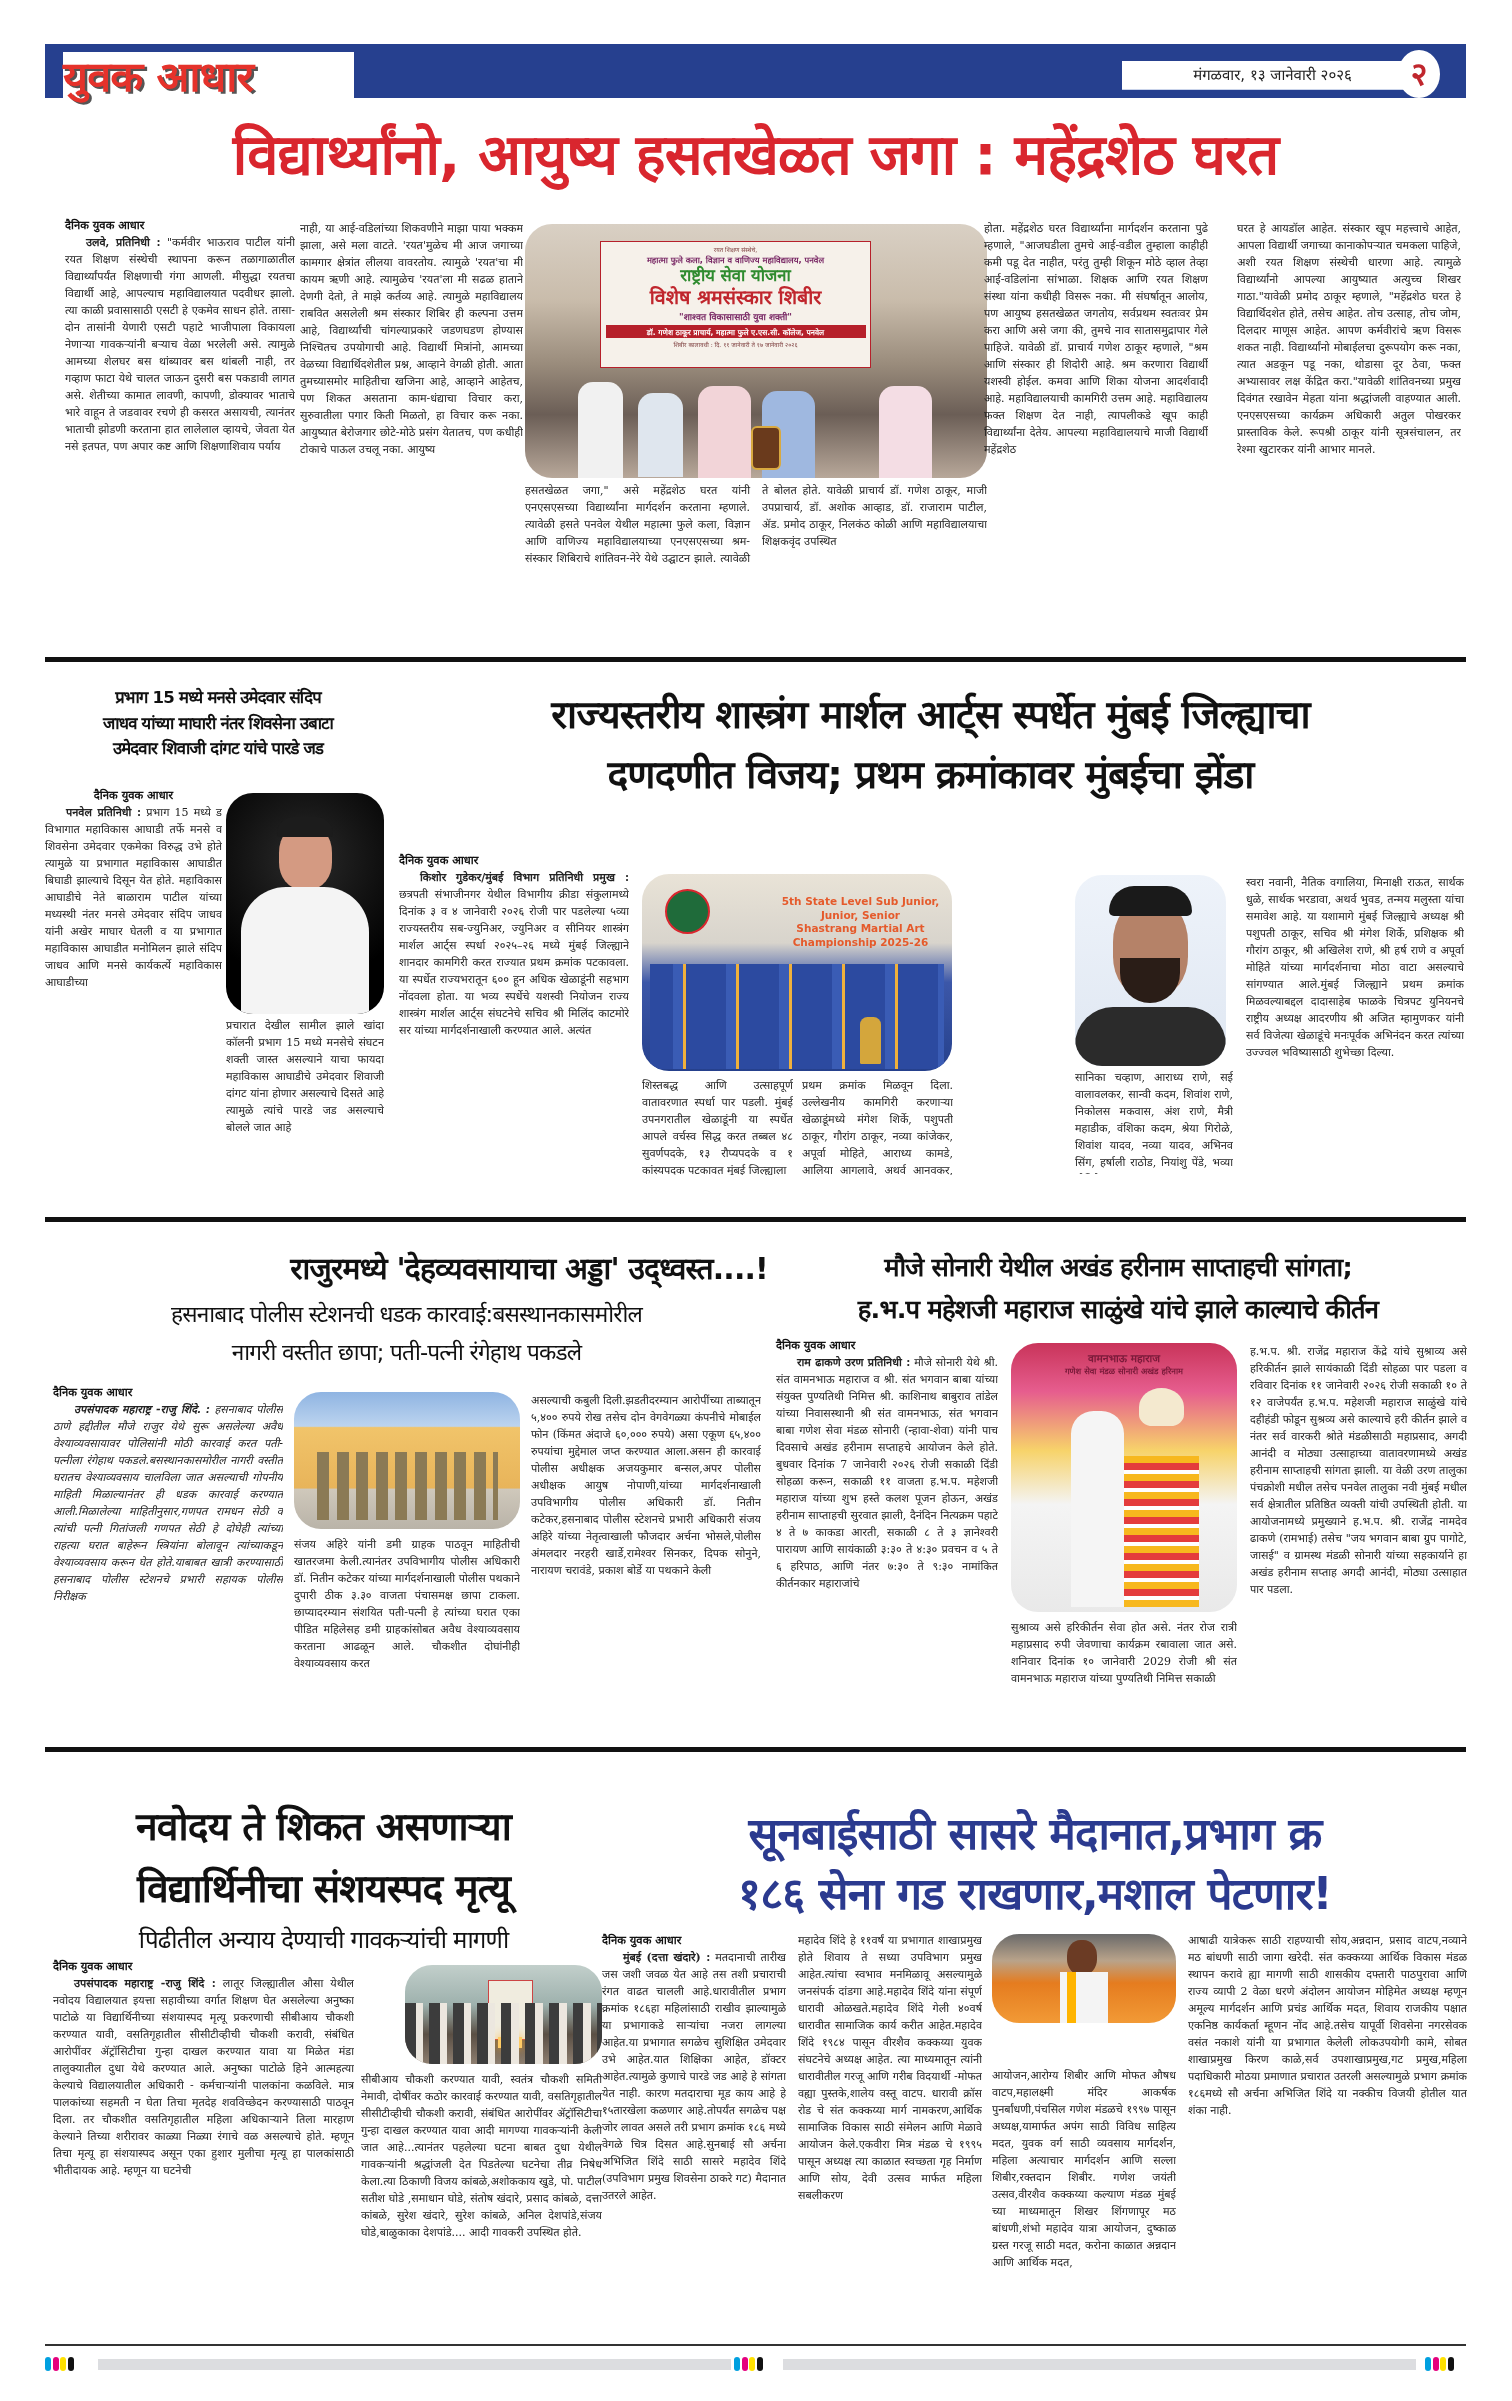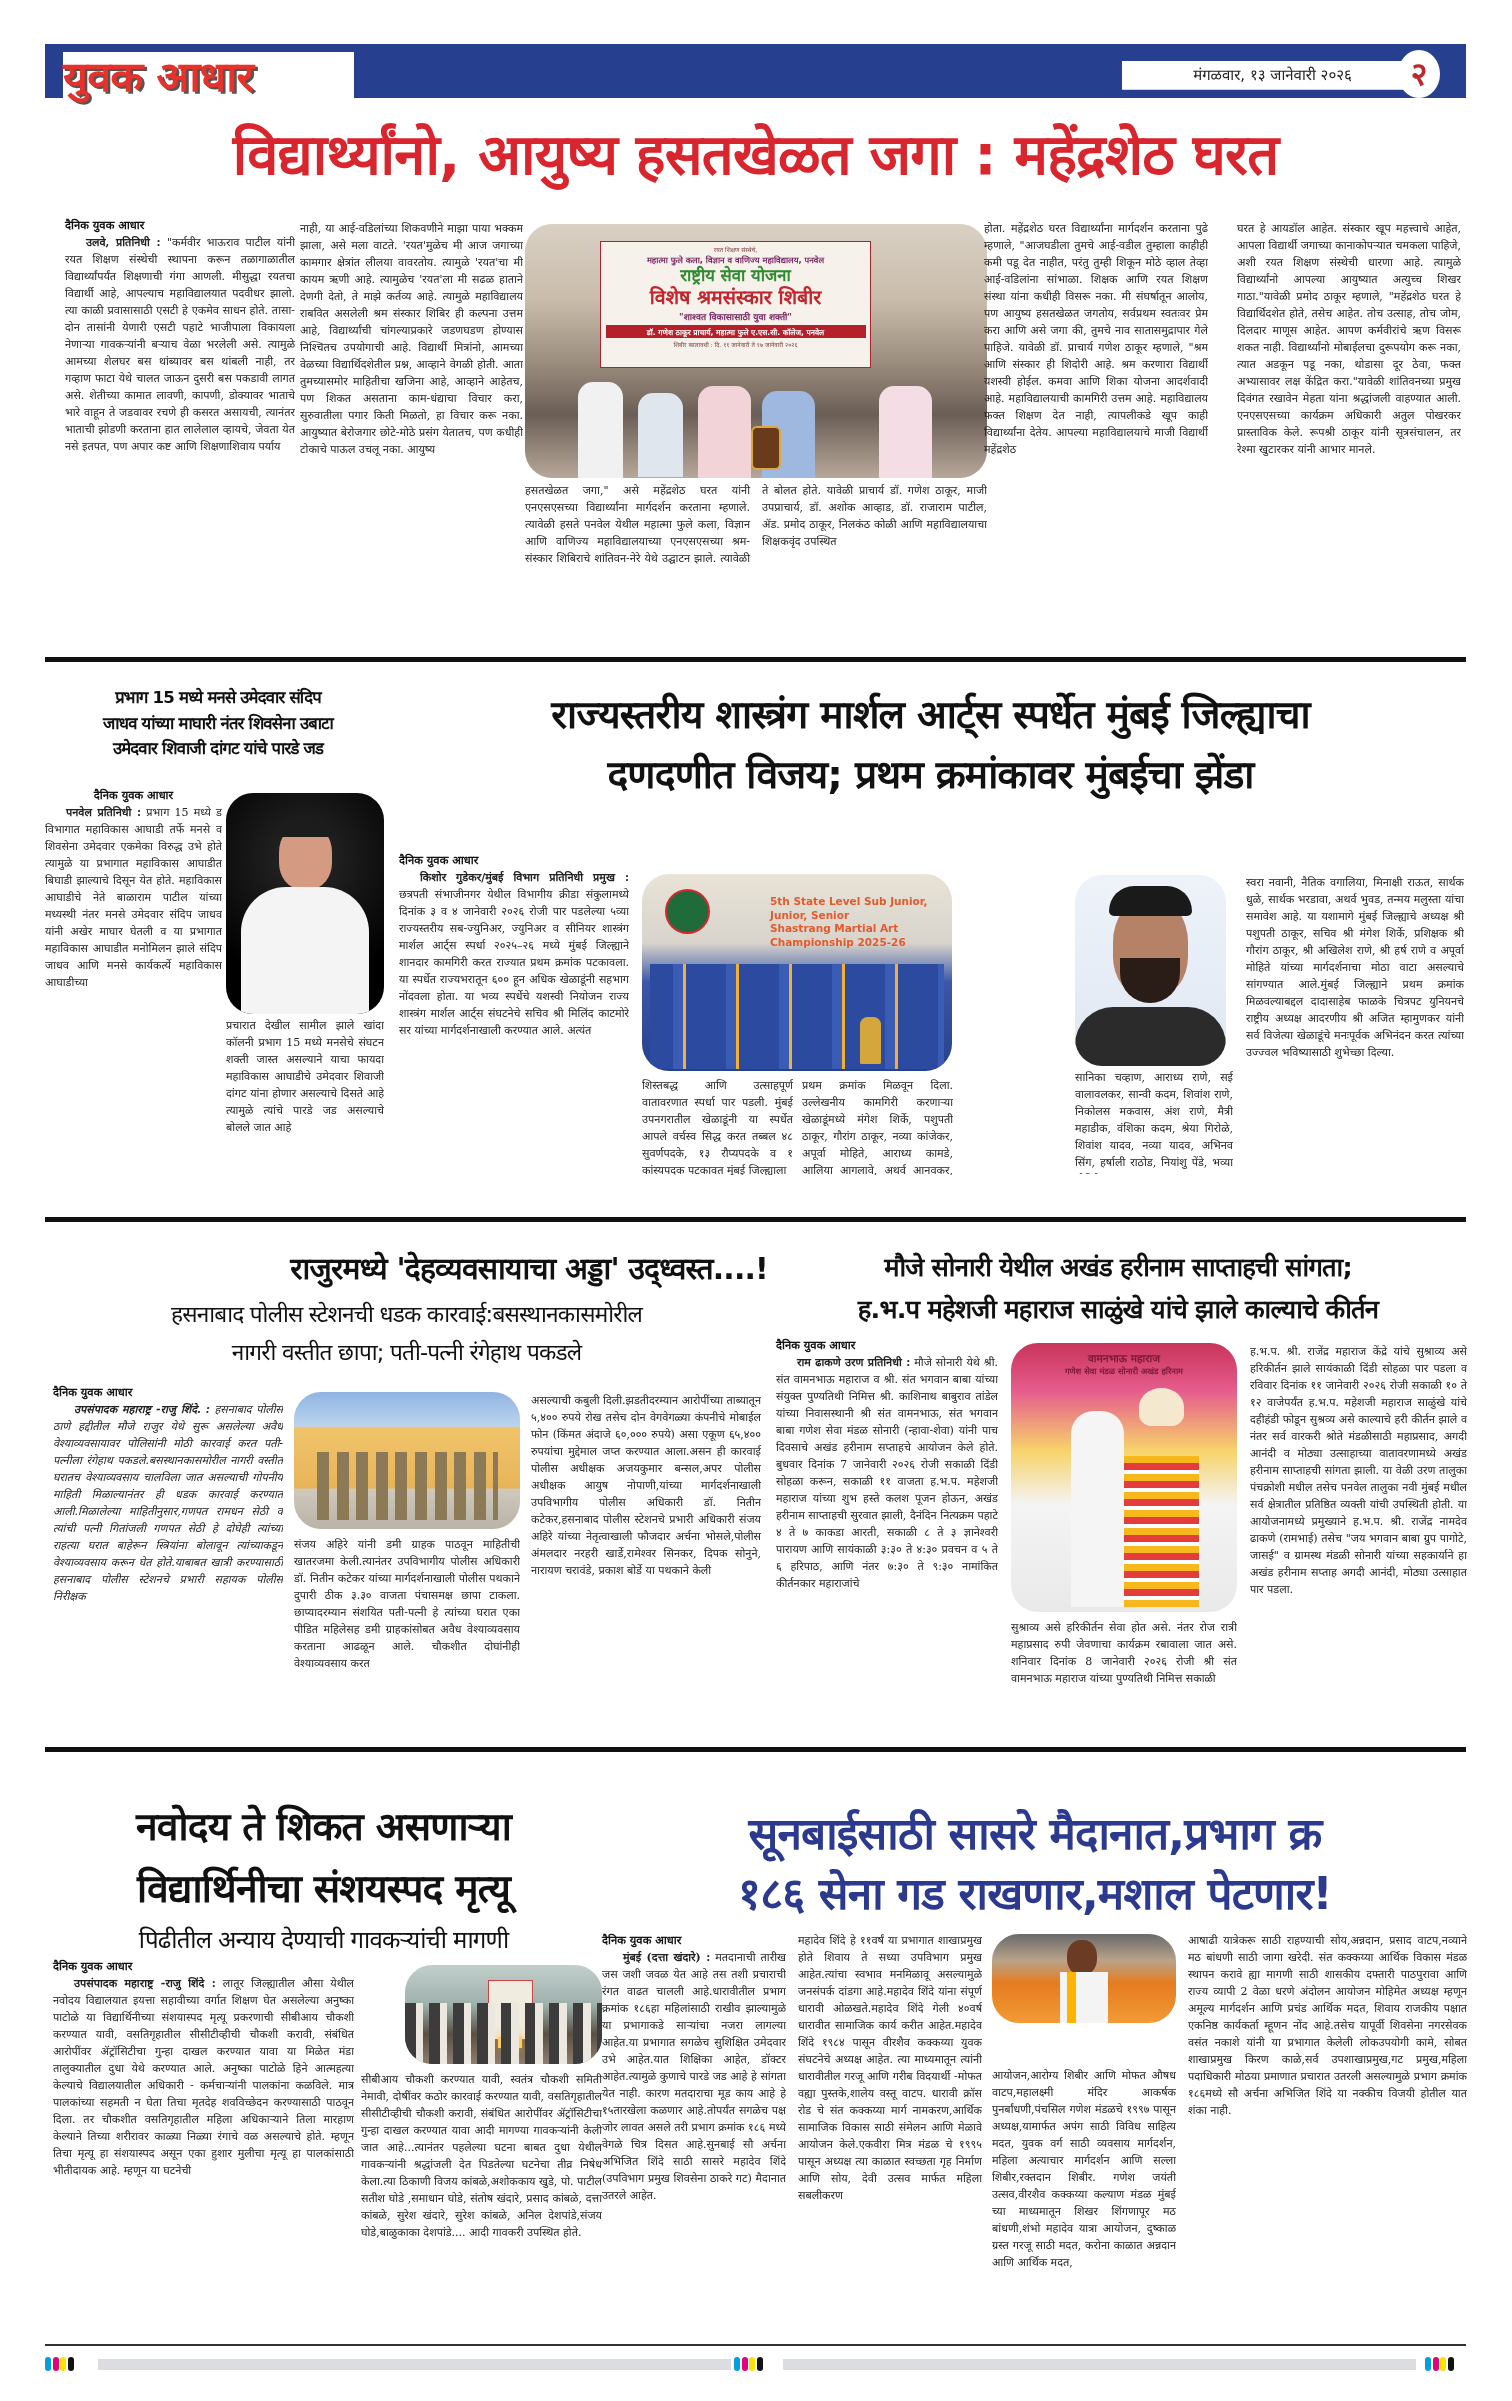--- a/index.html
+++ b/index.html
@@ -123,21 +123,21 @@
   <div>दणदणीत विजय; प्रथम क्रमांकावर मुंबईचा झेंडा</div>
 </div>
 <div class="abs" style="left:399px; top:852px; width:230px;">
   <div class="byline">दैनिक युवक आधार</div>
   <div class="col" style="height:286px;">
       <p><b>किशोर गुडेकर/मुंबई विभाग प्रतिनिधी प्रमुख :</b> <span>छत्रपती संभाजीनगर येथील विभागीय क्रीडा संकुलामध्ये दिनांक ३ व ४ जानेवारी २०२६ रोजी पार पडलेल्या ५व्या राज्यस्तरीय सब-ज्युनिअर, ज्युनिअर व सीनियर शास्त्रंग मार्शल आर्ट्स स्पर्धा २०२५–२६ मध्ये मुंबई जिल्ह्याने शानदार कामगिरी करत राज्यात प्रथम क्रमांक पटकावला. या स्पर्धेत राज्यभरातून ६०० हून अधिक खेळाडूंनी सहभाग नोंदवला होता. या भव्य स्पर्धेचे यशस्वी नियोजन राज्य शास्त्रंग मार्शल आर्ट्स संघटनेचे सचिव श्री मिलिंद काटमोरे सर यांच्या मार्गदर्शनाखाली करण्यात आले. अत्यंत</span></p>
     </div>
 </div>
 <div class="abs photo" style="left:642px; top:874px; width:310px; height:197px; background:linear-gradient(180deg,#e9e3d7 0%,#d8d4cc 35%,#3c57a8 55%,#25408c 100%);">
   <div style="position:absolute; left:22.6px; top:15px; width:45px; height:45px; border-radius:50%; background:#1f6b3a; border:2.3px solid #d9262e;"></div>
-  <div style="position:absolute; left:128px; top:21px; width:181px; font-family:'DejaVu Sans',sans-serif; font-weight:900; color:#e55a2b; font-size:10.5px; line-height:13.6px; text-align:left;">
+  <div style="position:absolute; left:128px; top:21px; width:181px; font-family:'DejaVu Sans',sans-serif; font-weight:900; color:#e55a2b; font-size:10.5px; line-height:13.6px; text-align:center;">
     <div>5th State Level Sub Junior, Junior, Senior</div>
     <div>Shastrang Martial Art Championship 2025-26</div>
   </div>
   <div style="position:absolute; left:7.5px; top:90px; width:294px; height:105px; background:repeating-linear-gradient(90deg,#2c4aa0 0 22.6px,#3a5cb5 22.6px 33px,#f0b13c 33px 36px,#2c4aa0 36px 53px);"></div>
   <div style="position:absolute; left:218px; top:143px; width:21px; height:47px; background:#d4a63c; border-radius:7.5px 7.5px 1.5px 1.5px;"></div>
 </div>
 <div class="abs photo" style="left:1075px; top:875px; width:151px; height:191px; background:linear-gradient(180deg,#eef3fa 0%,#dfe7f2 100%);">
   <div style="position:absolute; left:38px; top:22.6px; width:75px; height:98px; background:#b58268; border-radius:45% 45% 40% 40%;"></div>
   <div style="position:absolute; left:34px; top:11.3px; width:83px; height:30px; background:#1a1a1a; border-radius:38px 38px 7.5px 7.5px;"></div>
   <div style="position:absolute; left:45px; top:83px; width:60px; height:45px; background:#2a1d17; border-radius:0 0 30px 30px;"></div>
@@ -192,21 +192,21 @@
 <div class="abs photo" style="left:1011px; top:1343px; width:226px; height:269px; background:linear-gradient(180deg,#c9345a 0%,#e65d8e 18%,#f7d36a 40%,#f4f4f4 60%,#e9e9e9 100%);">
   <div style="position:absolute; left:7.5px; top:7.5px; width:211px; font-family:'DejaVu Sans',sans-serif; font-weight:900; color:#7a1a3a; font-size:10.5px; text-align:center;">
     <div>वामनभाऊ महाराज</div>
     <div style="font-size:8.3px;">गणेश सेवा मंडळ सोनारी अखंड हरिनाम</div>
   </div>
   <div style="position:absolute; left:128px; top:45px; width:45px; height:38px; background:#f4e9cf; border-radius:50% 50% 30% 30%;"></div>
   <div style="position:absolute; left:105px; top:113px; width:83px; height:151px; background:repeating-linear-gradient(180deg,#f7b81e 0 7.5px,#e43c3c 7.5px 13.6px,#fff 13.6px 18px);"></div>
   <div style="position:absolute; left:60px; top:68px; width:53px; height:196px; background:#f5f5f5; border-radius:22.6px 22.6px 0 0;"></div>
 </div>
 <div class="abs col" style="left:1011px; top:1619px; width:226px; height:98px;">
-  <span>सुश्राव्य असे हरिकीर्तन सेवा होत असे. नंतर रोज रात्री महाप्रसाद रुपी जेवणाचा कार्यक्रम रबावाला जात असे. शनिवार दिनांक 8 जानेवारी २०२६ रोजी श्री संत वामनभाऊ महाराज यांच्या पुण्यतिथी निमित्त सकाळी</span>
+  <span>सुश्राव्य असे हरिकीर्तन सेवा होत असे. नंतर रोज रात्री महाप्रसाद रुपी जेवणाचा कार्यक्रम रबावाला जात असे. शनिवार दिनांक १० जानेवारी 2029 रोजी श्री संत वामनभाऊ महाराज यांच्या पुण्यतिथी निमित्त सकाळी</span>
 </div>
 <div class="abs col" style="left:1250px; top:1343px; width:217px; height:377px;">
   <span>ह.भ.प. श्री. राजेंद्र महाराज केंद्रे यांचे सुश्राव्य असे हरिकीर्तन झाले सायंकाळी दिंडी सोहळा पार पडला व रविवार दिनांक ११ जानेवारी २०२६ रोजी सकाळी १० ते १२ वाजेपर्यंत ह.भ.प. महेशजी महाराज साळुंखे यांचे दहीहंडी फोडून सुश्रव्य असे काल्याचे हरी कीर्तन झाले व नंतर सर्व वारकरी श्रोते मंडळीसाठी महाप्रसाद, अगदी आनंदी व मोठ्या उत्साहाच्या वातावरणामध्ये अखंड हरीनाम साप्ताहची सांगता झाली. या वेळी उरण तालुका पंचक्रोशी मधील तसेच पनवेल तालुका नवी मुंबई मधील सर्व क्षेत्रातील प्रतिष्ठित व्यक्ती यांची उपस्थिती होती. या आयोजनामध्ये प्रमुख्याने ह.भ.प. श्री. राजेंद्र नामदेव ढाकणे (रामभाई) तसेच "जय भगवान बाबा ग्रुप पागोटे, जासई" व ग्रामस्थ मंडळी सोनारी यांच्या सहकार्याने हा अखंड हरीनाम सप्ताह अगदी आनंदी, मोठ्या उत्साहात पार पडला.</span>
 </div>
 
 <div class="abs rule" style="top:1747px;"></div>
 
 <div class="abs hl hl-black" style="left:45px; top:1796px; width:557px; font-size:39px; line-height:62px;">
   <div>नवोदय ते शिकत असणाऱ्या</div>
   <div>विद्यार्थिनीचा संशयस्पद मृत्यू</div>

